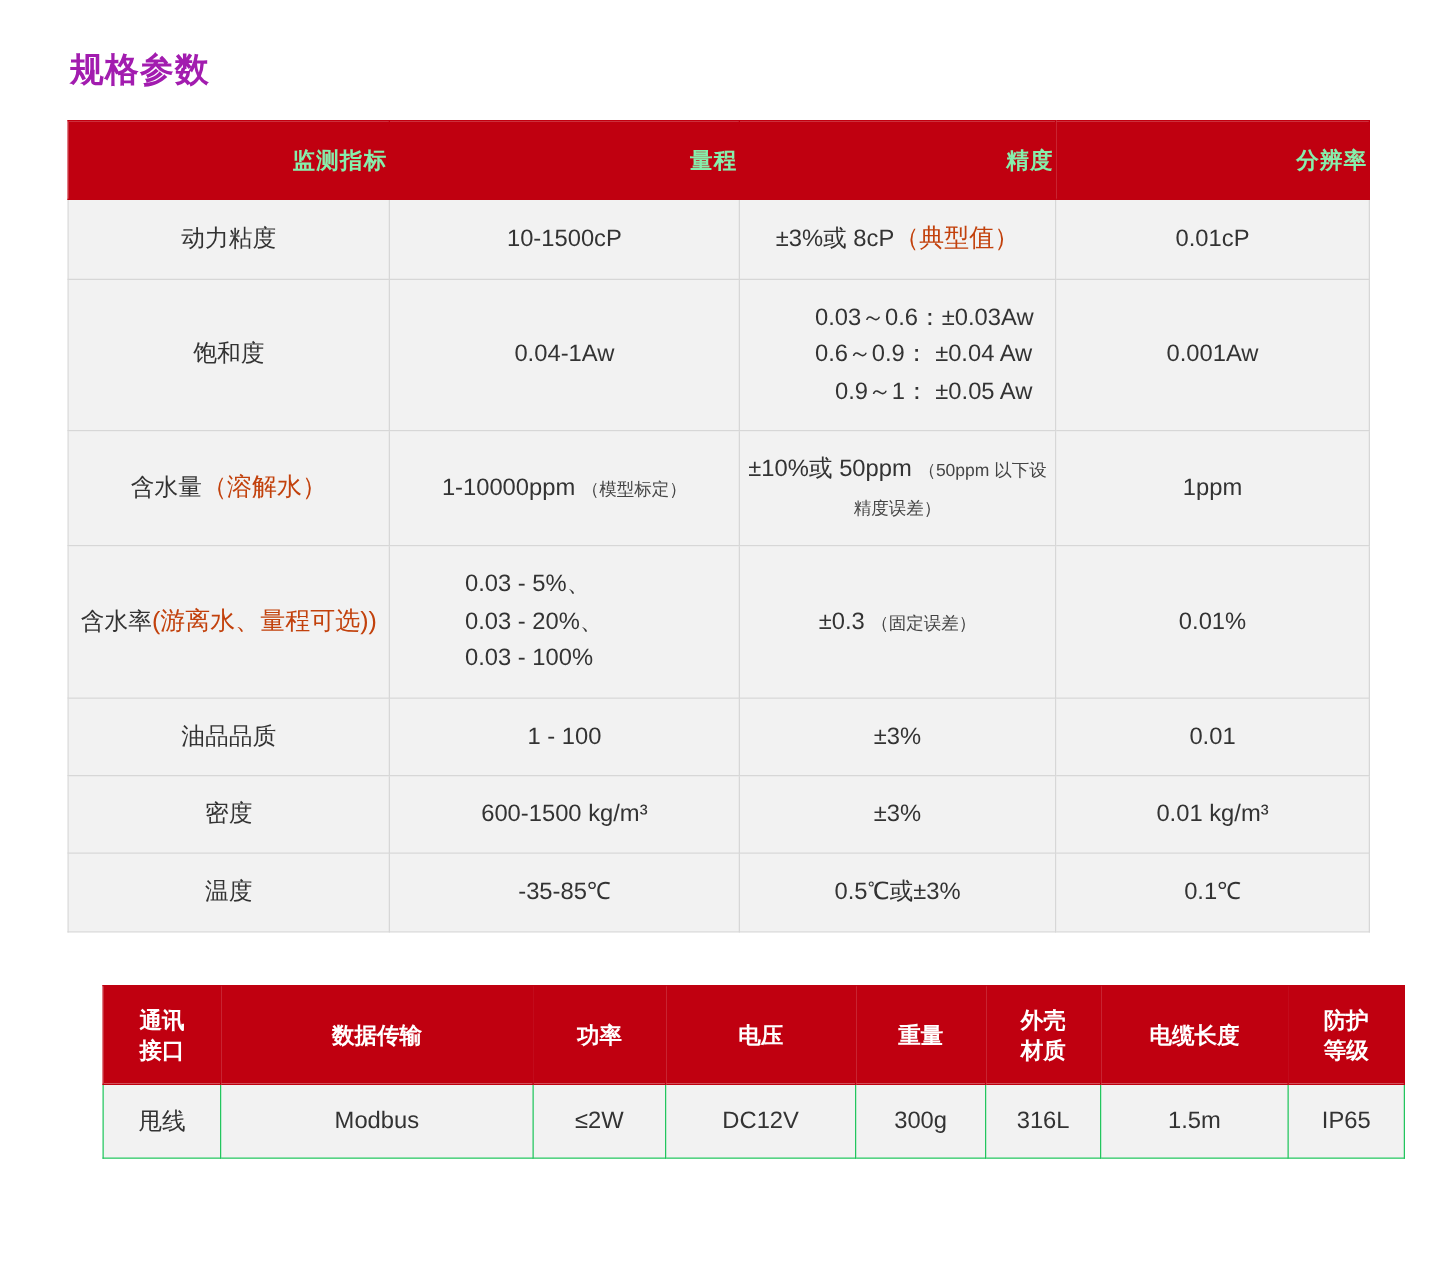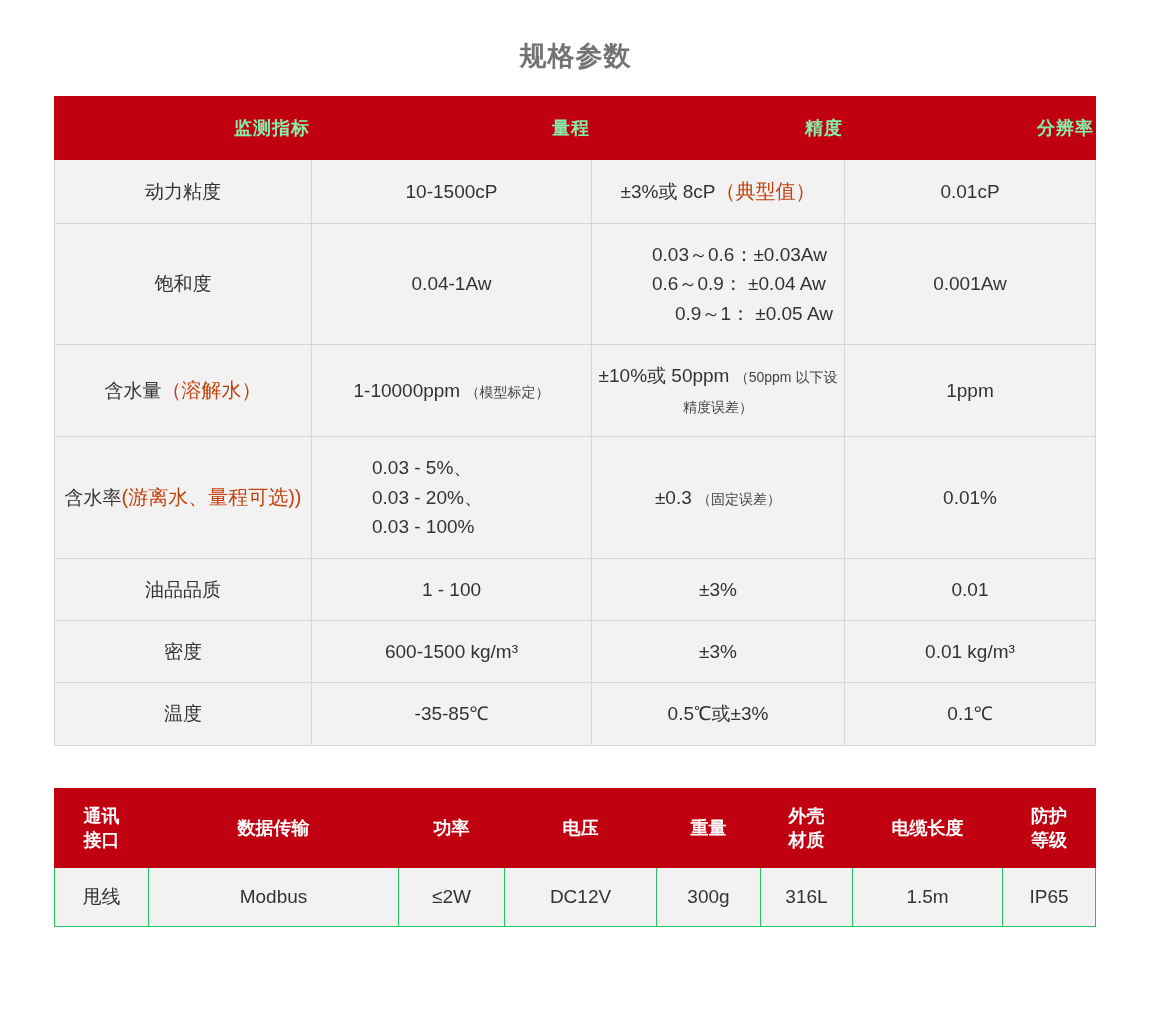--- a/index.html
+++ b/index.html
@@ -15,24 +15,23 @@
     position: relative;
     overflow: hidden;
   }
   .page {
     padding: 38px 54px 0 54px;
     box-sizing: border-box;
   }
   .page-title {
     font-size: 27px;
     font-weight: bold;
-    color: #737373;
+    color: #a21caf;
     letter-spacing: 1px;
     margin: 0 0 22px 2px;
-    text-align: center;
   }
   table {
     border-collapse: collapse;
     width: 1041px;
     table-layout: fixed;
   }
   .spec-table th {
     background: #c00010;
     color: #86efac;
     font-size: 18px;
@@ -63,29 +62,30 @@
     font-size: 20px;
     color: #c2410c;
   }
   .ml {
     display: block;
     text-align: left;
     padding-left: 56px;
   }
   .ml2 {
     display: block;
-    text-align: center;
+    text-align: left;
     padding-left: 72px;
   }
   .comm-wrap {
     margin-top: 42px;
   }
   .comm-table {
     width: 1041px;
     table-layout: fixed;
+    margin-left: 28px;
   }
   .comm-table th {
     background: #c00010;
     color: #ffffff;
     font-size: 18px;
     font-weight: bold;
     height: 76px;
     border: 1px solid #c00010;
     text-align: center;
     line-height: 1.35;

